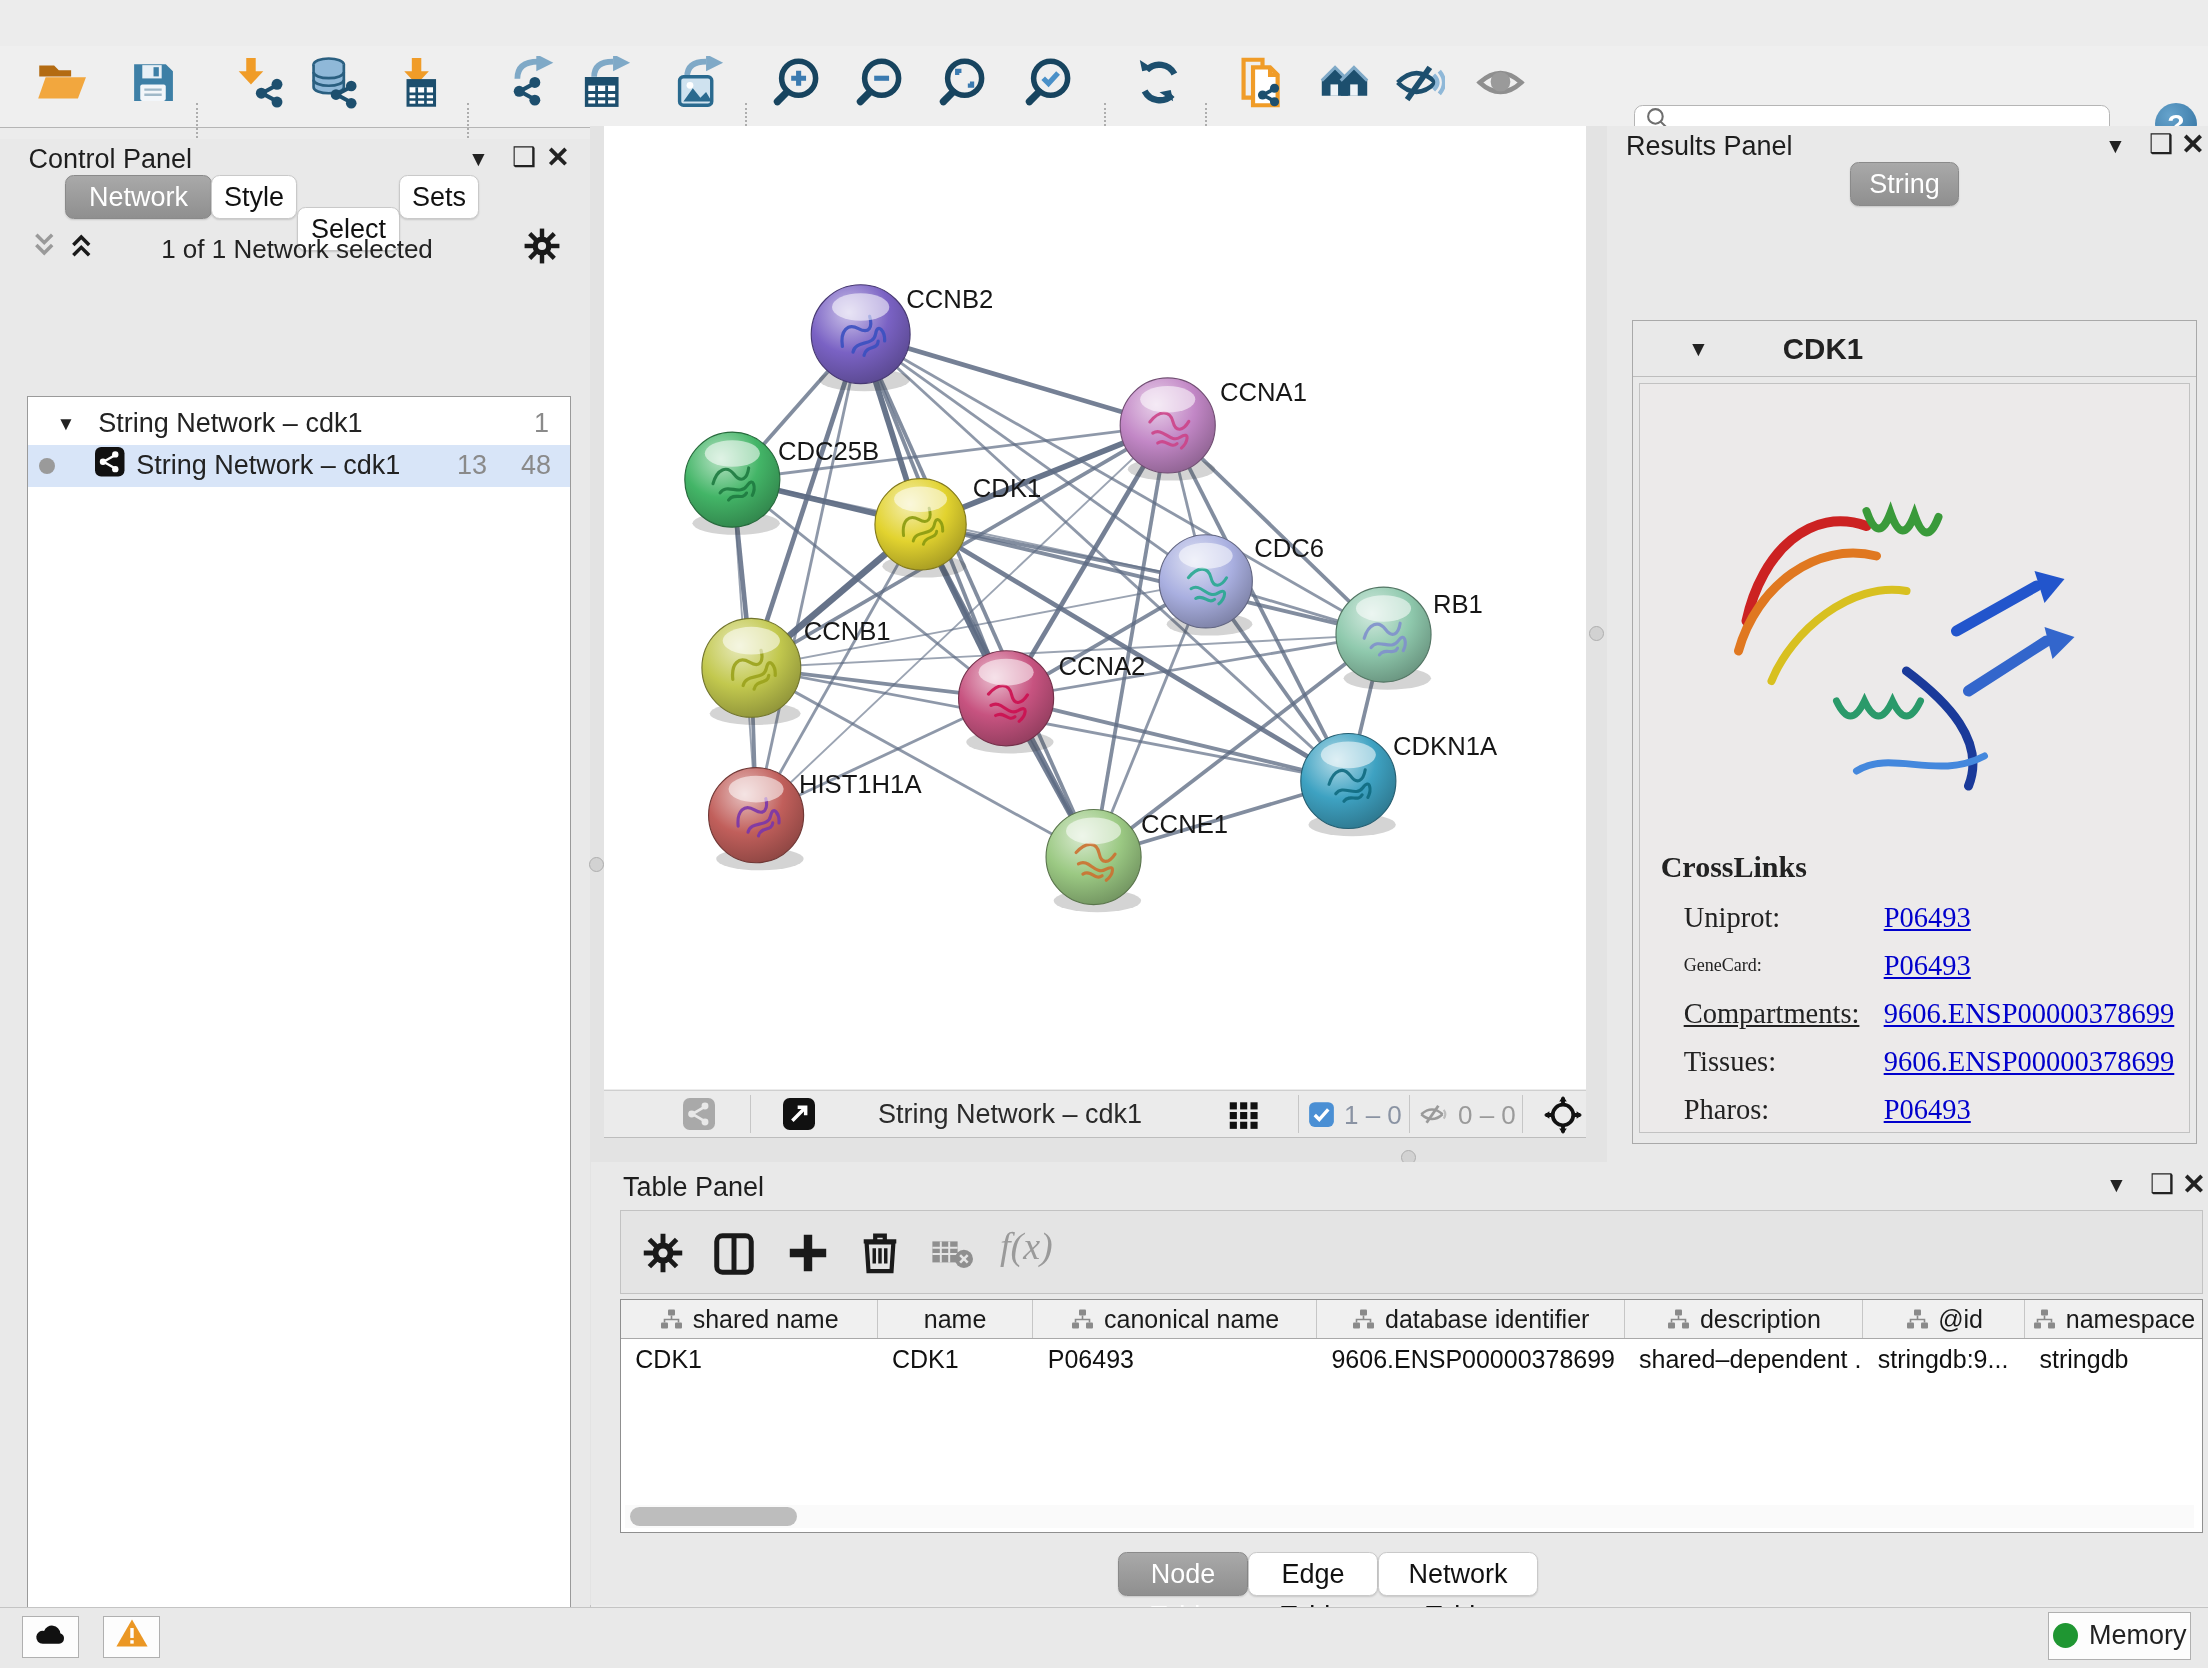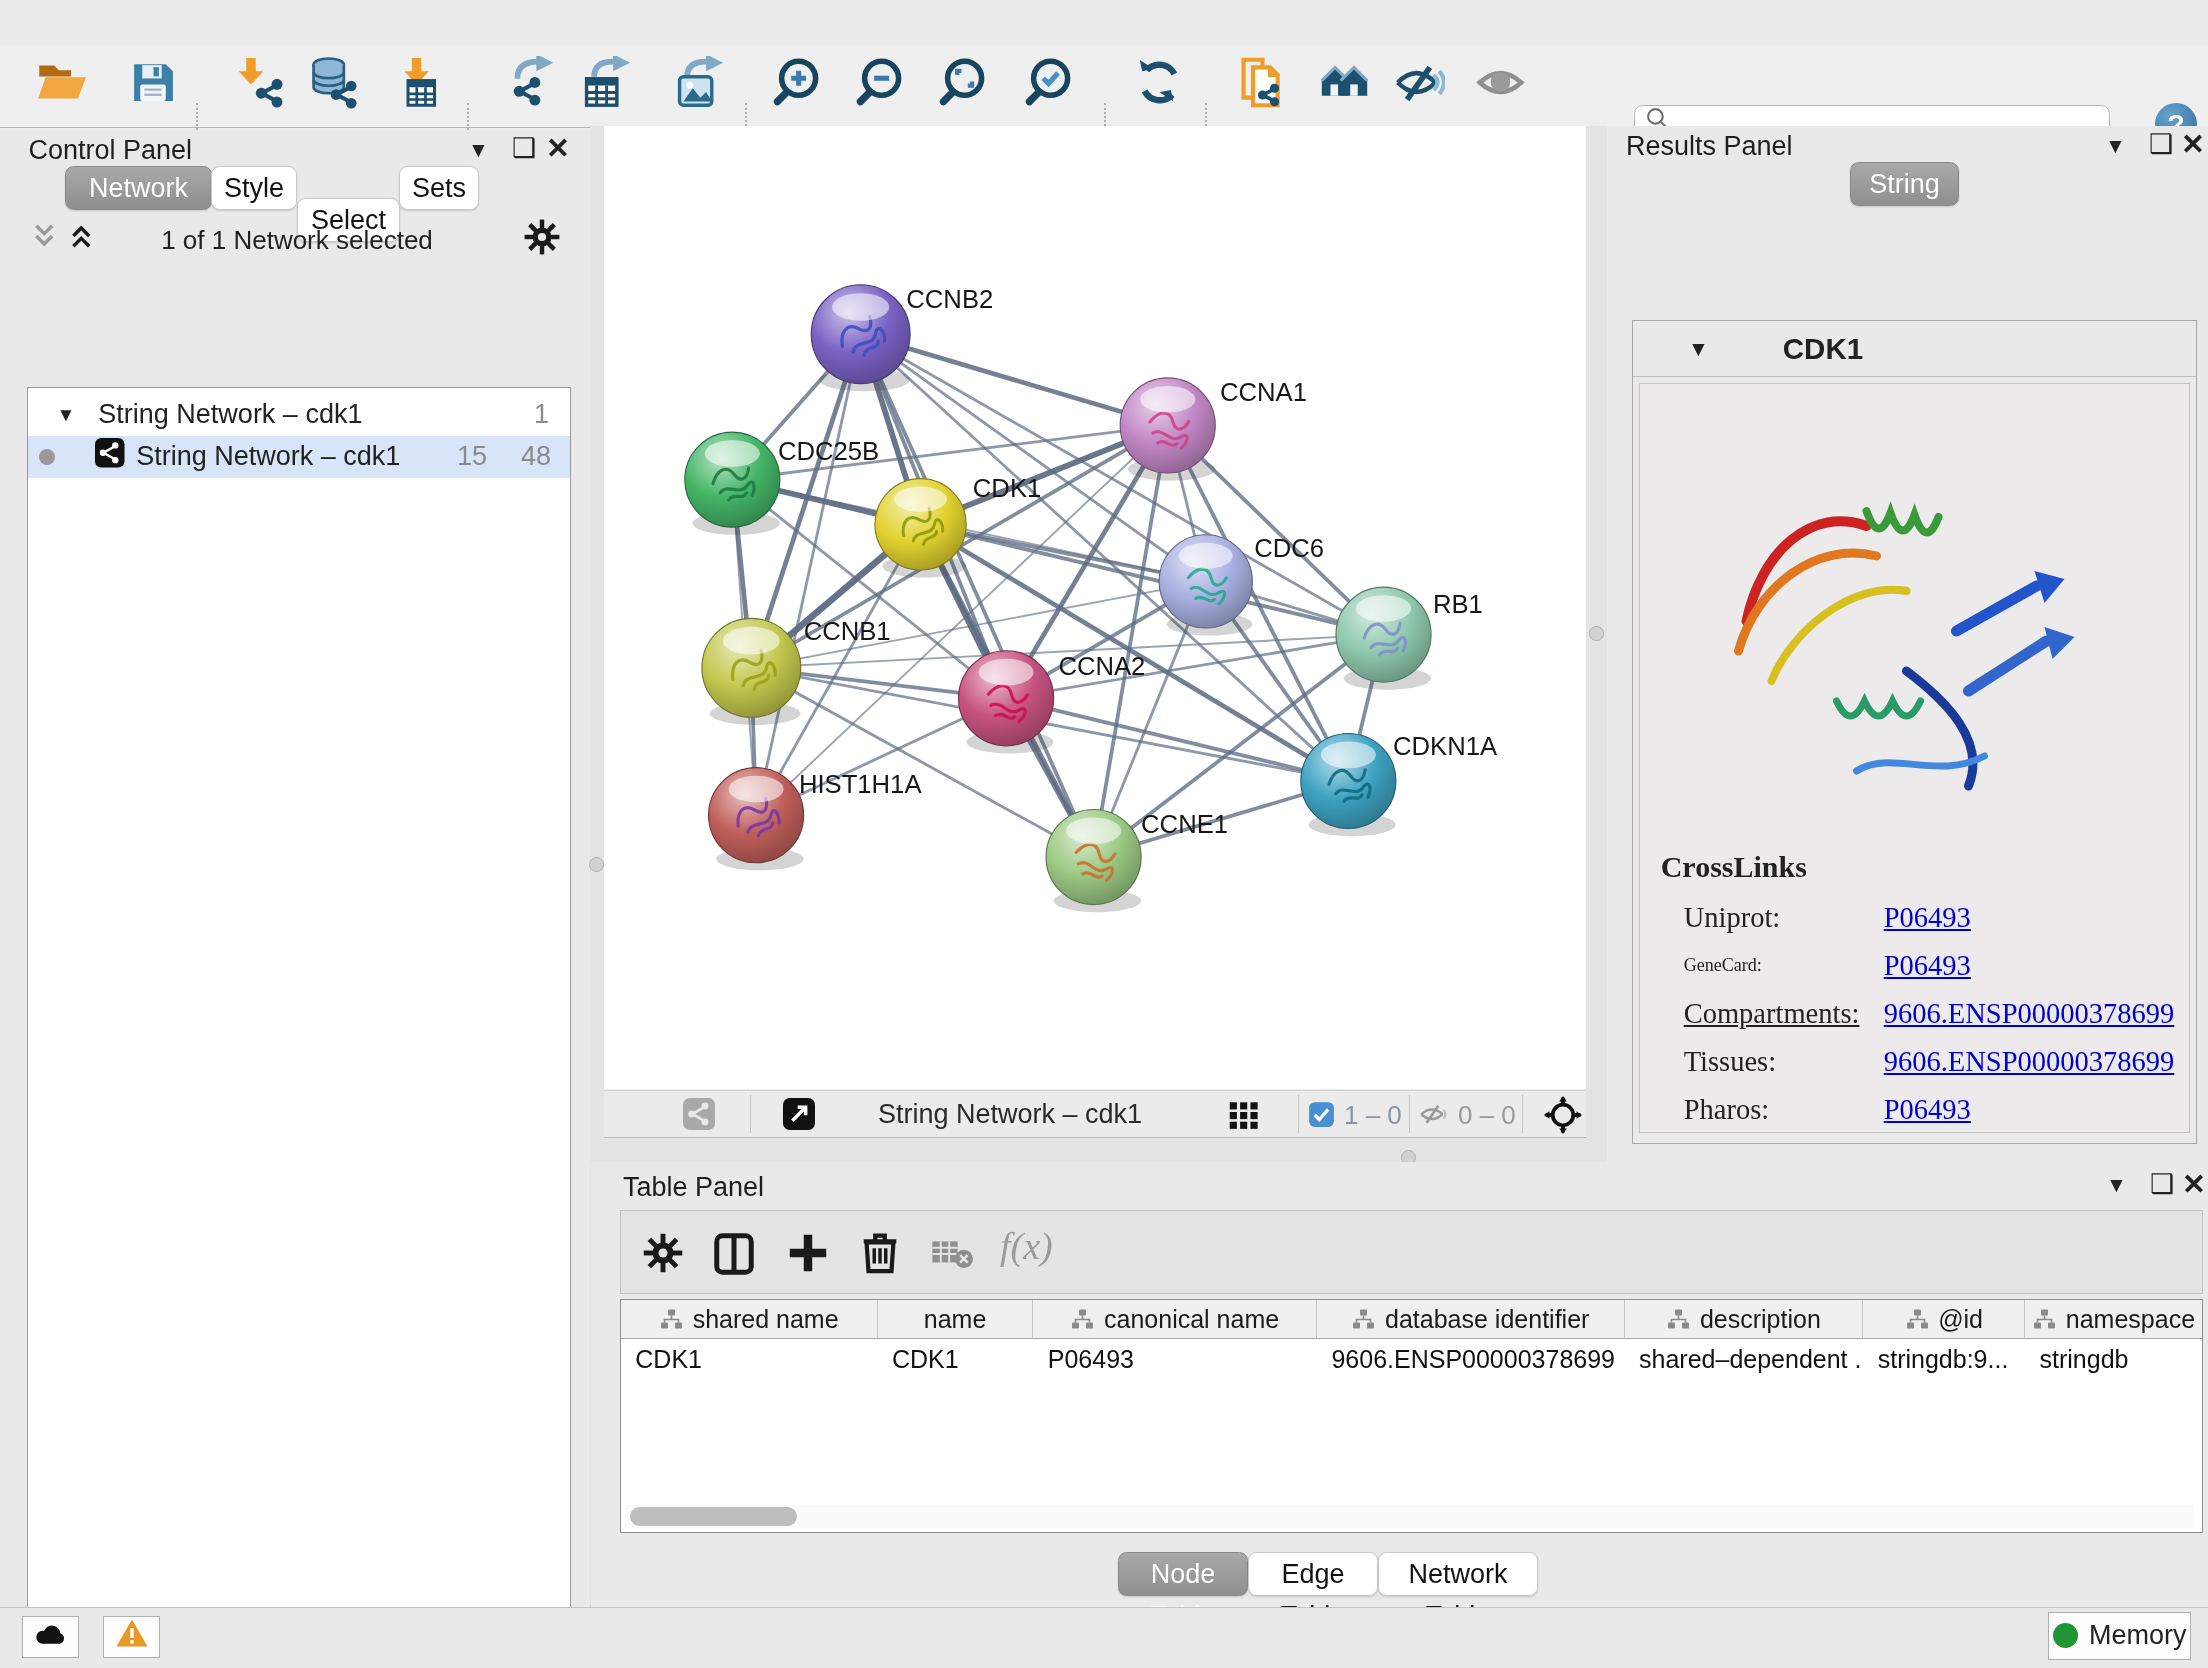--- a/index.html
+++ b/index.html
@@ -14,21 +14,21 @@
   .tbtn{width:55px;height:55px;top:12.4px;display:flex;align-items:center;justify-content:center;}
   .vsep{top:55px;width:0;height:59px;border-left:2.9px dotted #adadad;top:57px;}
   .vsep{position:absolute;top:57px;}
   .searchbox{left:1634px;top:59px;width:476px;height:34px;background:#fff;border:1px solid #b5b5b5;border-radius:8.6px;display:flex;align-items:center;padding-left:9.5px;box-sizing:border-box;}
   .helpbtn{left:2155px;top:57px;width:42px;height:42px;border-radius:50%;background:radial-gradient(circle at 35% 30%,#66a3cc,#2f6f9e);color:#fff;font-weight:bold;font-size:28.5px;text-align:center;line-height:42px;}
   
   .panel-title{font-size:27px;color:#1e1e1e;}
   .tab{height:42px;border-radius:8.6px;background:#fff;border:1px solid #c9c9c9;text-align:center;line-height:42px;font-size:27px;color:#111;box-shadow:0 1px 1.9px rgba(0,0,0,.15);}
   .tab.sel{background:linear-gradient(#a9a9a9,#8f8f8f);color:#fff;border-color:#8a8a8a;}
   
-  .ctl-bg{left:0;top:130px;width:590px;height:1480px;background:#e9e9e9;border-right:1px solid #c2c2c2;}
+  .ctl-bg{left:0;top:139px;width:590px;height:1480px;background:#e9e9e9;border-right:1px solid #c2c2c2;}
   .listbox{left:27px;top:257px;width:542px;height:1330px;background:#fff;border:1px solid #9a9a9a;}
   .netrow{height:42px;display:flex;align-items:center;}
   .netrow.sel{background:#d8e5f8;}
   .grey-num{color:#8a8a8a;}
   
   .vsplit{background:#e3e3e3;}
   .knob{width:13.3px;height:13.3px;border-radius:50%;background:#d2d2d2;border:1px solid #aeaeae;}
   
   .netstatus{left:604px;top:1090px;width:982px;height:46px;background:#ebebeb;border-top:1px solid #cfcfcf;border-bottom:1px solid #bdbdbd;}
   .ns-sep{position:absolute;top:3.8px;height:38px;border-left:1px solid #c6c6c6;}
@@ -269,21 +269,21 @@
         <span style="margin-left:40px;"><svg width="29.5" height="29.5" viewBox="0 0 24 24">
               <rect x="0" y="0" width="24" height="24" rx="5" fill="#111"></rect>
               <g fill="#fff">
                 <path d="M16.5 6.5 7 12l9.5 5.5" stroke="#fff" stroke-width="2" fill="none"></path>
                 <circle cx="16.5" cy="6" r="2.6"></circle>
                 <circle cx="6.5" cy="12" r="2.6"></circle>
                 <circle cx="16.5" cy="18" r="2.6"></circle>
               </g>
             </svg></span>
         <span style="margin-left:11.4px;font-size:27px;">String Network – cdk1</span>
-        <span class="grey-num" style="margin-left:auto;">15</span>
+        <span class="grey-num" style="margin-left:auto;">13</span>
         <span class="grey-num" style="margin-left:34px;margin-right:19px;">48</span>
       </div>
     </div>
   </div>
 
   <div class="abs vsplit" style="left:590px;top:126px;width:14.3px;height:1479px;"></div>
   <div class="abs knob" style="left:589px;top:857px;"></div>
   <div class="abs vsplit" style="left:1586px;top:126px;width:21px;height:1036px;"></div>
   <div class="abs knob" style="left:1589px;top:626px;"></div>
   <div class="abs vsplit" style="left:604px;top:1136px;width:1605px;height:27px;"></div>

